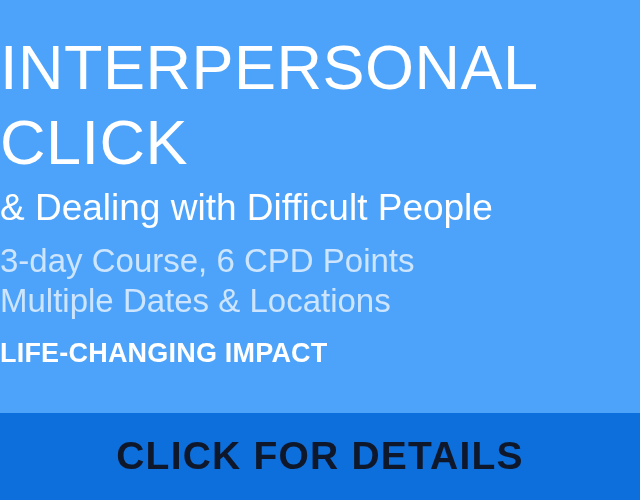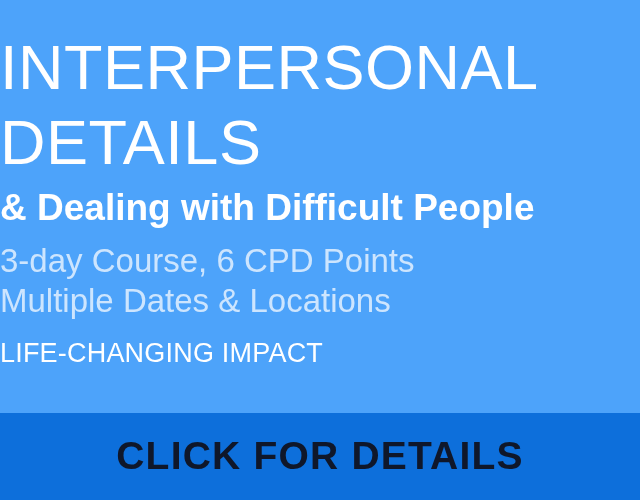--- a/index.html
+++ b/index.html
@@ -47,42 +47,42 @@
     white-space: nowrap;
     margin: 0;
     padding: 0;
     -webkit-font-smoothing: antialiased;
   }
   .headline-line-1 { margin-top: 10px; }
   .headline-line-2 { margin-top: 5px; }
 
   .subhead {
     color: #ffffff;
-    font-weight: 700;
+    font-weight: 400;
     font-size: 37px;
     line-height: 44px;
     text-align: center;
     white-space: nowrap;
     margin-top: 9px;
   }
 
   .detail-line {
     color: rgba(255, 255, 255, 0.72);
     font-weight: 300;
     font-size: 33px;
     line-height: 40px;
     text-align: center;
     white-space: nowrap;
   }
   .detail-line-1 { margin-top: 11px; }
   .detail-line-2 { }
 
   .impact {
     color: #ffffff;
-    font-weight: 400;
+    font-weight: 700;
     font-size: 27px;
     line-height: 32px;
     letter-spacing: 0.2px;
     text-align: center;
     white-space: nowrap;
     margin-top: 16px;
   }
 
   
   .cta-bar {
@@ -109,21 +109,21 @@
 </style>
 </head>
 <body>
 
 <div class="ad-banner">
 
   <div class="hero">
 
     <div class="headline headline-line-1">INTERPERSONAL</div>
 
-    <div class="headline headline-line-2">DETAILS</div>
+    <div class="headline headline-line-2">CLICK</div>
 
     <div class="subhead">&amp; Dealing with Difficult People</div>
 
     <div class="detail-line detail-line-1">3-day Course, 6 CPD Points</div>
 
     <div class="detail-line detail-line-2">Multiple Dates &amp; Locations</div>
 
     <div class="impact">LIFE-CHANGING IMPACT</div>
 
   </div>

